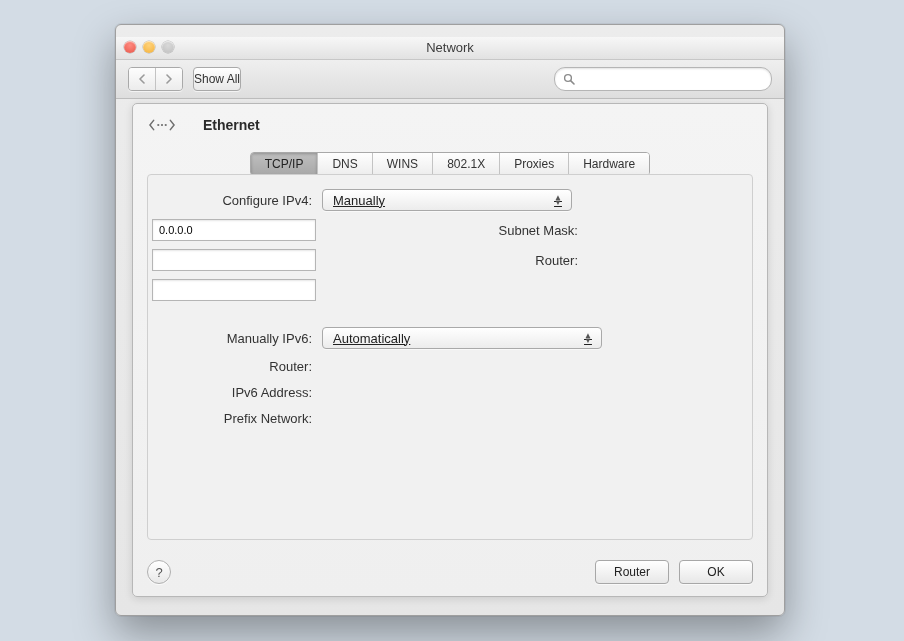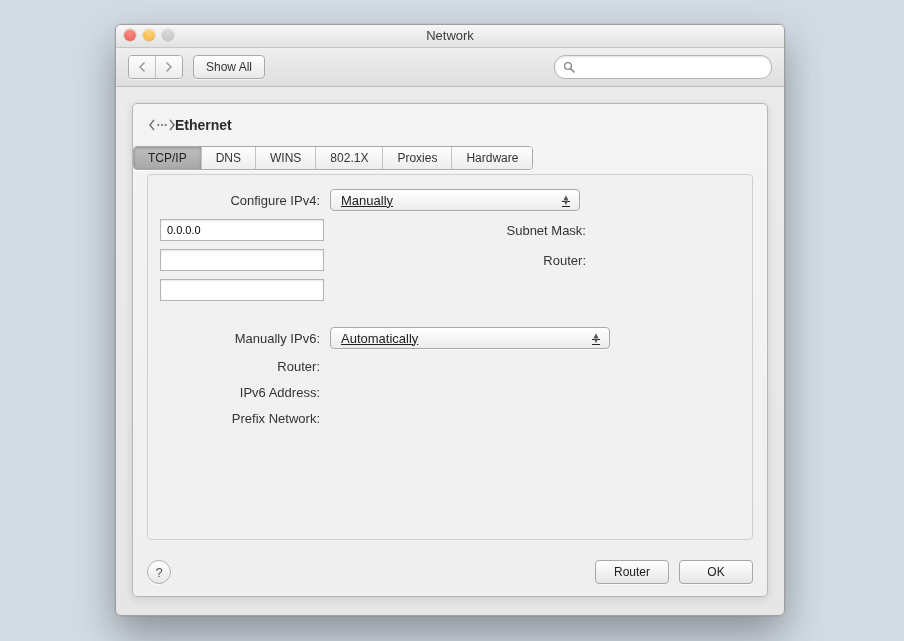--- a/index.html
+++ b/index.html
@@ -28,20 +28,21 @@
   }
   .titlebar {
     height: 22px;
     background: linear-gradient(#f7f7f7, #e2e2e2);
     border-bottom: 1px solid #c7c7c7;
     position: relative;
     text-align: center;
     line-height: 22px;
     font-size: 13px;
     color: #3b3b3b;
+    margin-top: 12px;
   }
   .traffic {
     position: absolute;
     left: 8px; top: 4px;
     display: flex; gap: 7px;
   }
   .tl-btn {
     width: 12px; height: 12px; border-radius: 50%;
     box-shadow: inset 0 1px 1px rgba(255,255,255,0.6), 0 0 0 0.5px rgba(0,0,0,0.25);
   }
@@ -70,21 +71,21 @@
   .navseg .seg {
     width: 26px;
     display: flex; align-items: center; justify-content: center;
     font-size: 11px;
     color: #9a9a9a;
     background: linear-gradient(#fdfdfd, #ececec);
   }
   .navseg .seg + .seg { border-left: 1px solid #c3c3c3; }
   .pillbtn {
     height: 22px;
-    padding: 0 12px;
+    padding: 0 0;
     border: 1px solid #a9a9a9;
     border-radius: 4px;
     background: linear-gradient(#ffffff, #e8e8e8);
     font-size: 12px;
     color: #333;
     box-shadow: 0 1px 0 rgba(255,255,255,0.6);
     display: inline-flex; align-items: center;
     cursor: default;
   }
   .search {
@@ -110,36 +111,36 @@
     top: 78px;
     bottom: 18px;
     background: linear-gradient(#f4f4f4, #efefef);
     border: 1px solid #b7b7b7;
     border-radius: 5px;
     box-shadow: 0 2px 8px rgba(0,0,0,0.12);
   }
   .sheet-head {
     display: flex;
     align-items: center;
-    gap: 0;
+    gap: 28px;
     padding: 12px 16px 6px 16px;
   }
   .eth-icon {
     width: 26px; height: 18px;
     display: inline-flex; align-items: center; justify-content: center;
   }
   .sheet-title {
     font-size: 14px;
     font-weight: 600;
     color: #2b2b2b;
   }
   .tabs {
     display: flex;
-    justify-content: flex-start;
-    margin-top: 6px;
+    justify-content: center;
+    margin-top: 12px;
   }
   .tabbar {
     display: inline-flex;
     border: 1px solid #a8a8a8;
     border-radius: 4px;
     overflow: hidden;
     background: linear-gradient(#ffffff, #e9e9e9);
     height: 22px;
     box-shadow: 0 1px 0 rgba(255,255,255,0.7);
   }
@@ -159,21 +160,21 @@
   }
 
   .inner-box {
     position: absolute;
     left: 14px; right: 14px;
     top: 70px;
     bottom: 56px;
     border: 1px solid #cfcfcf;
     border-radius: 4px;
     background: #f1f1f1;
-    padding: 14px 12px;
+    padding: 14px 4px;
   }
   .form-grid {
     display: grid;
     grid-template-columns: 160px 256px;
     column-gap: 10px;
     row-gap: 8px;
     align-items: center;
   }
   .form-grid .gap { height: 10px; grid-column: 1 / span 2; }
   .flabel {

